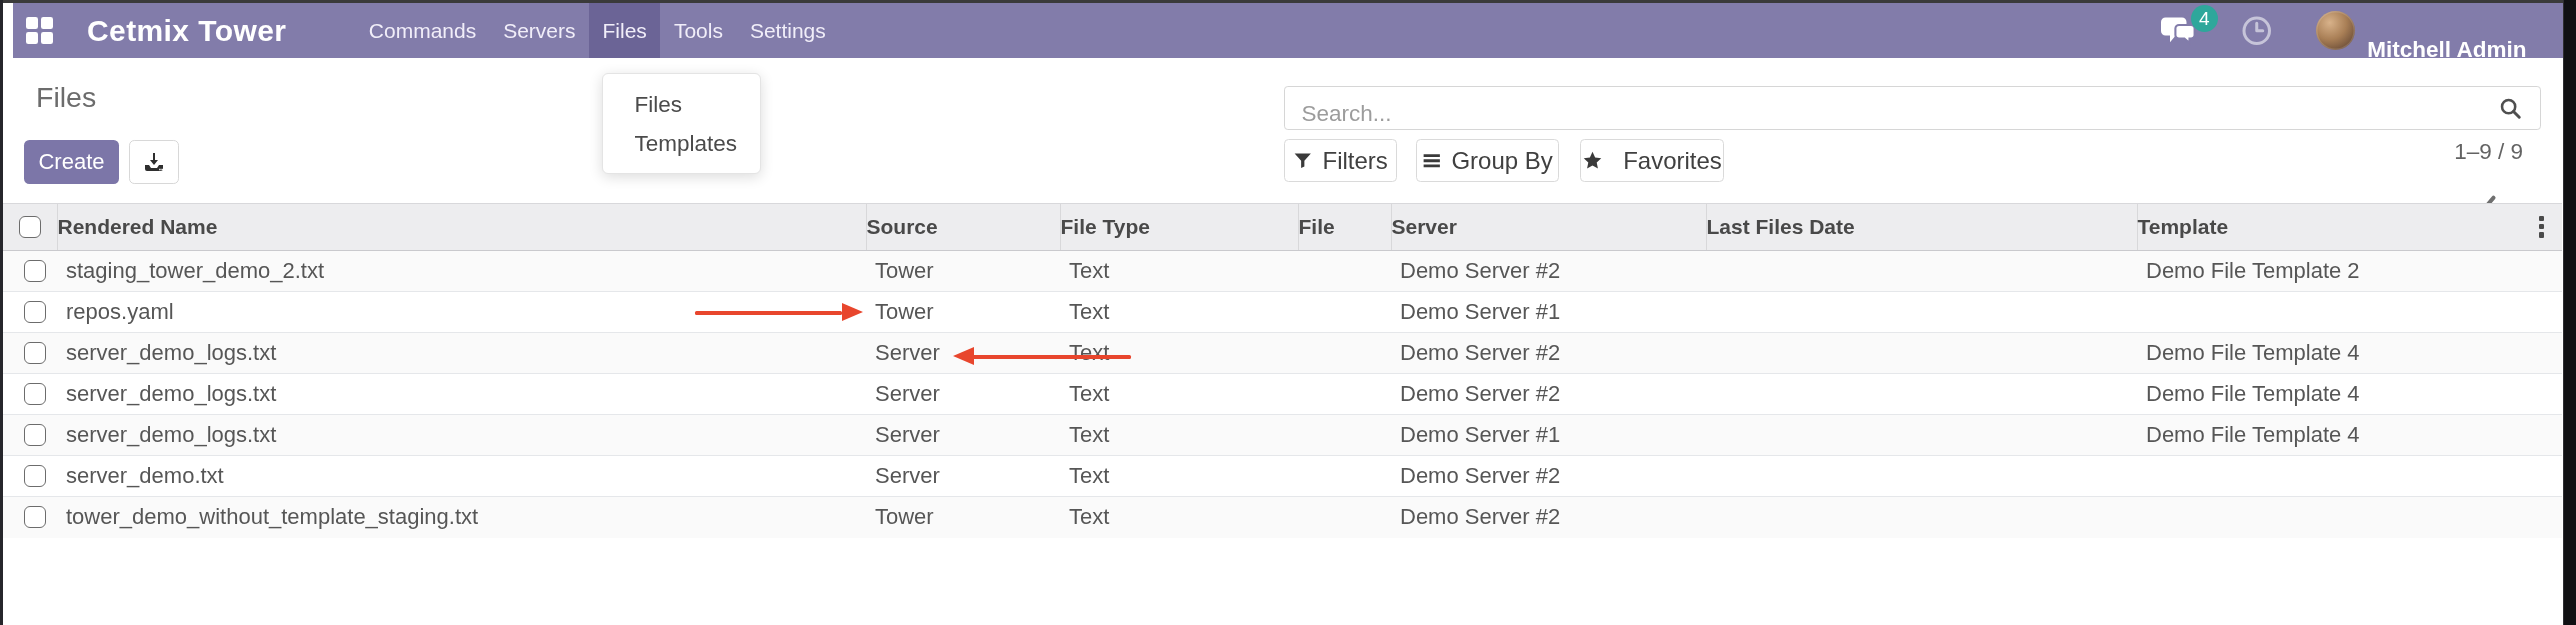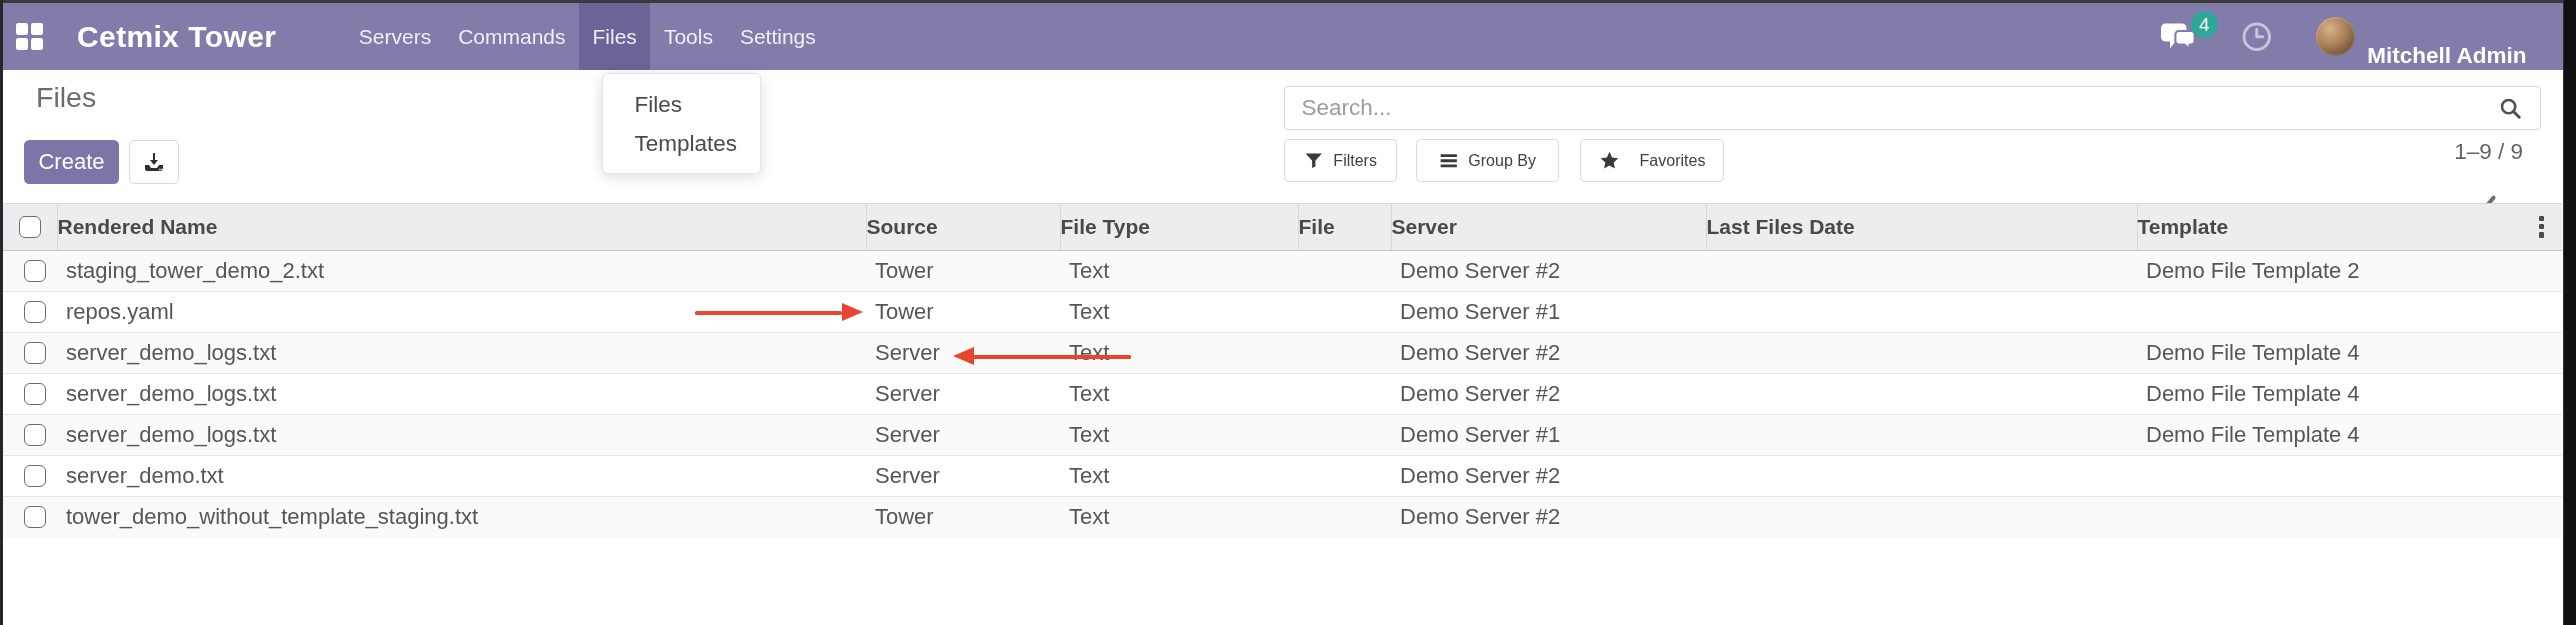--- a/index.html
+++ b/index.html
@@ -13,21 +13,21 @@
   html,body{width:2576px;height:626px;background:#fff;}
   body{font-family:"Liberation Sans",sans-serif;overflow:hidden;}
   .page{position:relative;width:2576px;height:626px;background:#fff;overflow:hidden;}
 
   
   .edge-top{position:absolute;top:0;left:0;right:0;height:3px;background:#3a3a3a;z-index:60;}
   .edge-left{position:absolute;top:0;left:0;bottom:0;width:3px;background:#26262b;z-index:60;}
   .edge-right{position:absolute;top:0;right:0;bottom:0;width:13.5px;background:#101013;z-index:60;border-left:1.5px solid #2e2e33;}
 
   
-  .navbar{position:absolute;top:3px;left:3px;right:13.5px;height:67px;background:var(--navbar-bg);display:flex;align-items:stretch;z-index:20;}
+  .navbar{position:absolute;top:3px;left:13px;right:13.5px;height:55px;background:var(--navbar-bg);display:flex;align-items:stretch;z-index:20;}
   .apps-icon{width:53px;display:flex;align-items:center;justify-content:center;cursor:pointer;}
   .apps-grid{display:grid;grid-template-columns:11.3px 11.3px;grid-template-rows:11.3px 11.3px;gap:3.8px;}
   .apps-grid span{background:#fff;border-radius:2.3px;}
   .brand{display:flex;align-items:center;color:#fff;font-size:30px;font-weight:700;letter-spacing:0.4px;margin-left:21px;cursor:pointer;}
   .menus{display:flex;align-items:stretch;margin-left:69px;}
   .menu-item{display:flex;align-items:center;padding:0 13.5px;color:#f1eef9;font-size:21px;cursor:pointer;white-space:nowrap;}
   .menu-item.active{background:var(--navbar-active-bg);}
   .nav-right{margin-left:auto;display:flex;align-items:center;gap:44px;padding-right:36px;}
   .messages{position:relative;display:flex;align-items:center;cursor:pointer;}
   .badge{position:absolute;top:-10.5px;right:-21px;min-width:27px;height:27px;border-radius:13.5px;background:var(--badge-bg);color:#fff;font-size:19px;display:flex;align-items:center;justify-content:center;}
@@ -39,24 +39,24 @@
   
   .dropdown{position:absolute;left:602px;top:73px;width:159px;background:#fff;border:0.8px solid #e4e4e4;border-radius:6px;box-shadow:0 3px 13.5px rgba(0,0,0,.14);padding:10.5px 0;z-index:30;}
   .dropdown-item{height:39px;line-height:39px;padding-left:31.5px;font-size:22.5px;color:#4b4b4b;cursor:pointer;}
 
   
   .page-title{position:absolute;left:36px;top:81px;font-size:28.5px;font-weight:400;color:#6c6c6c;}
   .btn-row{position:absolute;left:24px;top:140px;display:flex;gap:10px;}
   .btn-create{width:95px;height:44px;border:none;border-radius:5.3px;background:var(--primary-btn-bg);color:#fff;font-size:22px;font-family:inherit;cursor:pointer;}
   .btn-export{width:50px;height:44px;border:1.1px solid #d8d8d8;border-radius:5.3px;background:#fff;display:flex;align-items:center;justify-content:center;cursor:pointer;}
   .search-box{position:absolute;left:1284px;top:86px;width:1257px;height:44px;border:1.1px solid #d6d6d6;border-radius:3.8px;background:#fff;}
-  .search-box input{width:100%;height:100%;border:none;outline:none;background:transparent;padding:0 53px 0 16.5px;font-size:22.5px;color:#444;font-family:inherit;}
+  .search-box input{width:100%;height:100%;border:none;outline:none;background:transparent;padding:0 53px 0 16.5px;font-size:22.5px;color:#444;font-family:inherit;margin-top:6px;}
   .search-box input::placeholder{color:#9c9c9c;}
   .search-glass{position:absolute;right:16.5px;top:9px;}
-  .cp-btn{position:absolute;top:139px;height:43px;border:1.1px solid #dadada;border-radius:4.5px;background:#fff;display:flex;align-items:center;justify-content:center;gap:9.8px;font-size:16px;color:#404040;font-family:inherit;cursor:pointer;}
+  .cp-btn{position:absolute;top:139px;height:43px;border:1.1px solid #dadada;border-radius:4.5px;background:#fff;display:flex;align-items:center;justify-content:center;gap:9.8px;font-size:24px;color:#404040;font-family:inherit;cursor:pointer;}
   .btn-filters{left:1284px;width:113px;}
   .btn-groupby{left:1416px;width:143px;}
   .btn-favorites{left:1580px;width:144px;gap:20px;}
   .pager{position:absolute;top:139px;right:53px;height:43px;display:flex;align-items:center;gap:28.5px;flex-direction:column;}
   .pager-range{font-size:22.5px;color:#636363;cursor:pointer;}
   .pager-btn{display:flex;align-items:center;cursor:pointer;}
 
   
   .list-wrap{position:absolute;top:203px;left:3px;width:2559px;z-index:5;}
   table{width:100%;border-collapse:collapse;table-layout:fixed;}
@@ -90,22 +90,22 @@
       <div class="apps-grid">
           <span></span>
           <span></span>
           <span></span>
           <span></span>
         </div>
     </div>
     <div class="brand">Cetmix Tower</div>
     <nav class="menus">
 
-    <div class="menu-item">Servers</div>
-        <div class="menu-item">Commands</div>
+    <div class="menu-item">Commands</div>
+        <div class="menu-item">Servers</div>
         <div class="menu-item active">Files</div>
         <div class="menu-item">Tools</div>
         <div class="menu-item">Settings</div>
       </nav>
     <div class="nav-right">
       <div class="messages">
         <svg width="36" height="30" viewBox="0 0 24 20">
           <path fill="#fff" d="M3 1h11a3 3 0 0 1 3 3v6a3 3 0 0 1-3 3h-4.2L6 17.5V13H3a3 3 0 0 1-3-3V4a3 3 0 0 1 3-3z"></path>
           <path fill="#fff" stroke="var(--navbar-bg)" stroke-width="1.4" d="M12 6h8a2.4 2.4 0 0 1 2.4 2.4v4.2A2.4 2.4 0 0 1 20 15h-1v3l-3.4-3H12a2.4 2.4 0 0 1-2.4-2.4V8.4A2.4 2.4 0 0 1 12 6z"></path>
         </svg>

